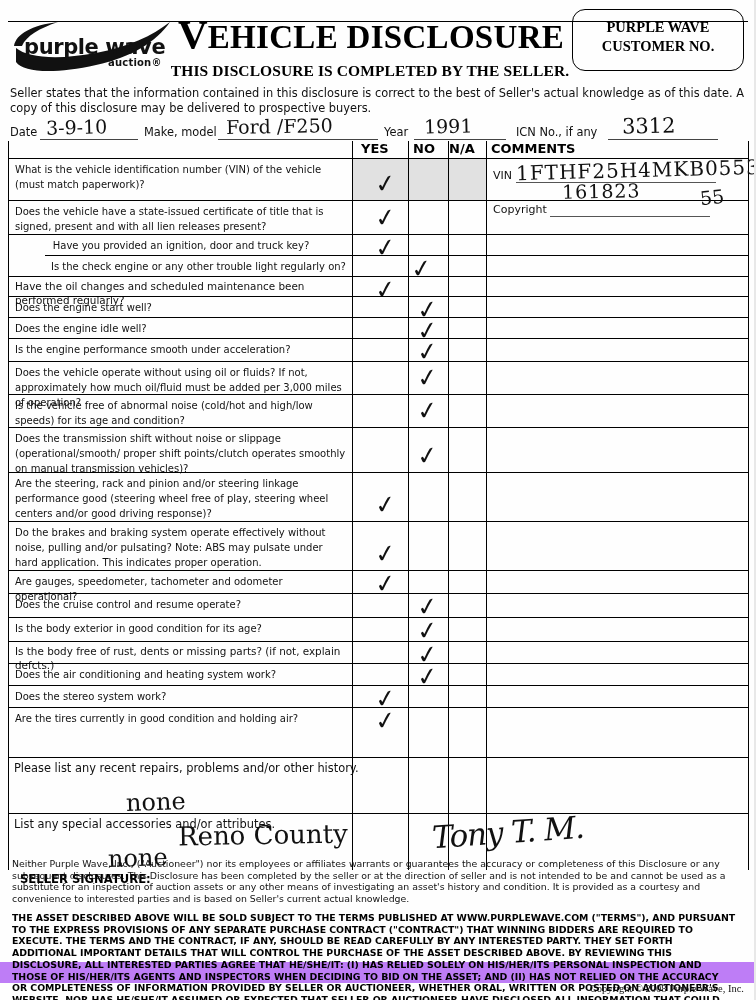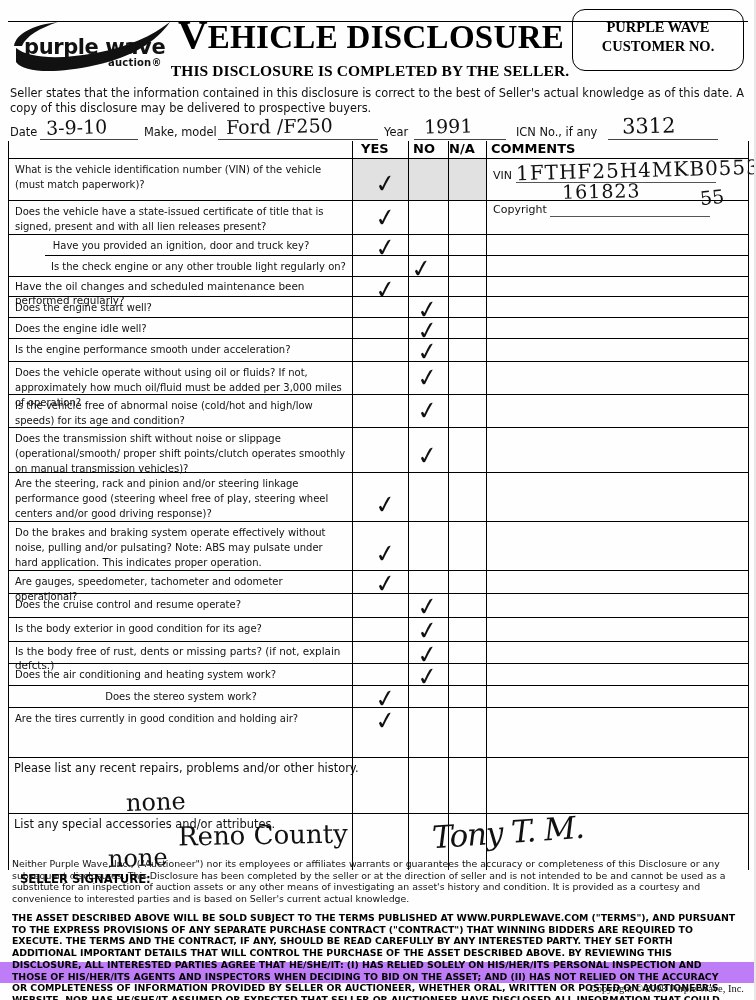--- a/index.html
+++ b/index.html
@@ -342,21 +342,21 @@
           <div class="chk" style="left: 408px; top: 0px;">✓</div>
         </div>
         <div class="row" style="height: 22px;">
           <div class="q" style="height: 22px;">Does the air conditioning and heating system work?</div>
           <div style="position: absolute; top: 0px; height: 22px; left: 344px; width: 56px;"></div>
           <div style="position: absolute; top: 0px; height: 22px; left: 400px; width: 40px;"></div>
           <div style="position: absolute; top: 0px; height: 22px; left: 440px; width: 38px;"></div>
           <div class="chk" style="left: 408px; top: 0px;">✓</div>
         </div>
         <div class="row" style="height: 22px;">
-          <div class="q" style="height: 22px; text-align: center;">Does the stereo system work?</div>
+          <div class="q" style="height: 22px;">Does the stereo system work?</div>
           <div style="position: absolute; top: 0px; height: 22px; left: 344px; width: 56px;"></div>
           <div style="position: absolute; top: 0px; height: 22px; left: 400px; width: 40px;"></div>
           <div style="position: absolute; top: 0px; height: 22px; left: 440px; width: 38px;"></div>
           <div class="chk" style="left: 366px; top: 0px;">✓</div>
         </div>
         <div class="row" style="height: 24px;">
           <div class="q" style="height: 24px;">Are the tires currently in good condition and holding air?</div>
           <div style="position: absolute; top: 0px; height: 24px; left: 344px; width: 56px;"></div>
           <div style="position: absolute; top: 0px; height: 24px; left: 400px; width: 40px;"></div>
           <div style="position: absolute; top: 0px; height: 24px; left: 440px; width: 38px;"></div>

